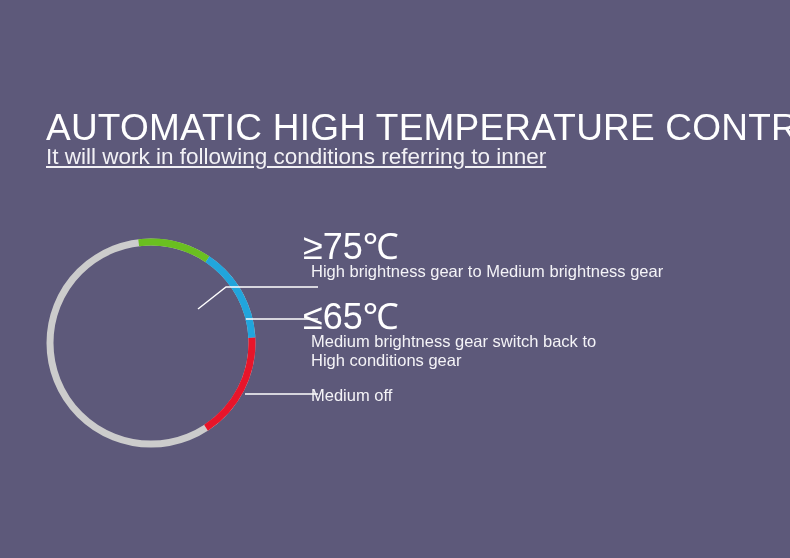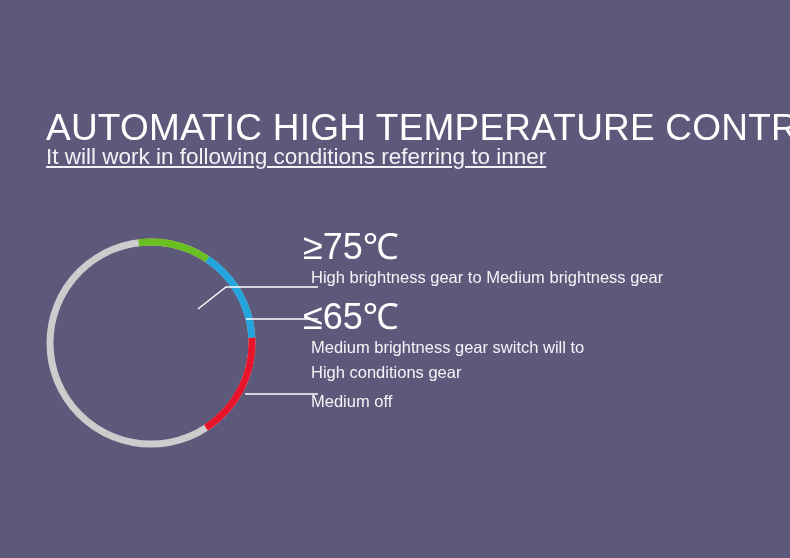--- a/index.html
+++ b/index.html
@@ -79,21 +79,20 @@
   .callout .desc {
     font-size: 16.5px;
     line-height: 19px;
     font-weight: 400;
     color: #f4f3f7;
     padding-left: 8px;
   }
   .callout .desc .line {
     display: block;
     white-space: nowrap;
-    margin-top: 6px;
   }
 
   #callout-1 { left: 303px; top: 231px; }
   #callout-2 { left: 303px; top: 301px; }
   #callout-3 { left: 303px; top: 386px; }
 </style>
 </head>
 <body>
 
 <div id="slide">
@@ -124,21 +123,21 @@
   <div class="callout" id="callout-1">
     <div class="temp">≥75℃</div>
     <div class="desc">
       <span class="line">High brightness gear to Medium brightness gear</span>
     </div>
   </div>
 
   <div class="callout" id="callout-2">
     <div class="temp">≤65℃</div>
     <div class="desc">
-      <span class="line">Medium brightness gear switch will to</span>
+      <span class="line">Medium brightness gear switch back to</span>
       <span class="line">High conditions gear</span>
     </div>
   </div>
 
   <div class="callout" id="callout-3">
     <div class="desc">
       <span class="line">Medium off</span>
     </div>
   </div>
 

